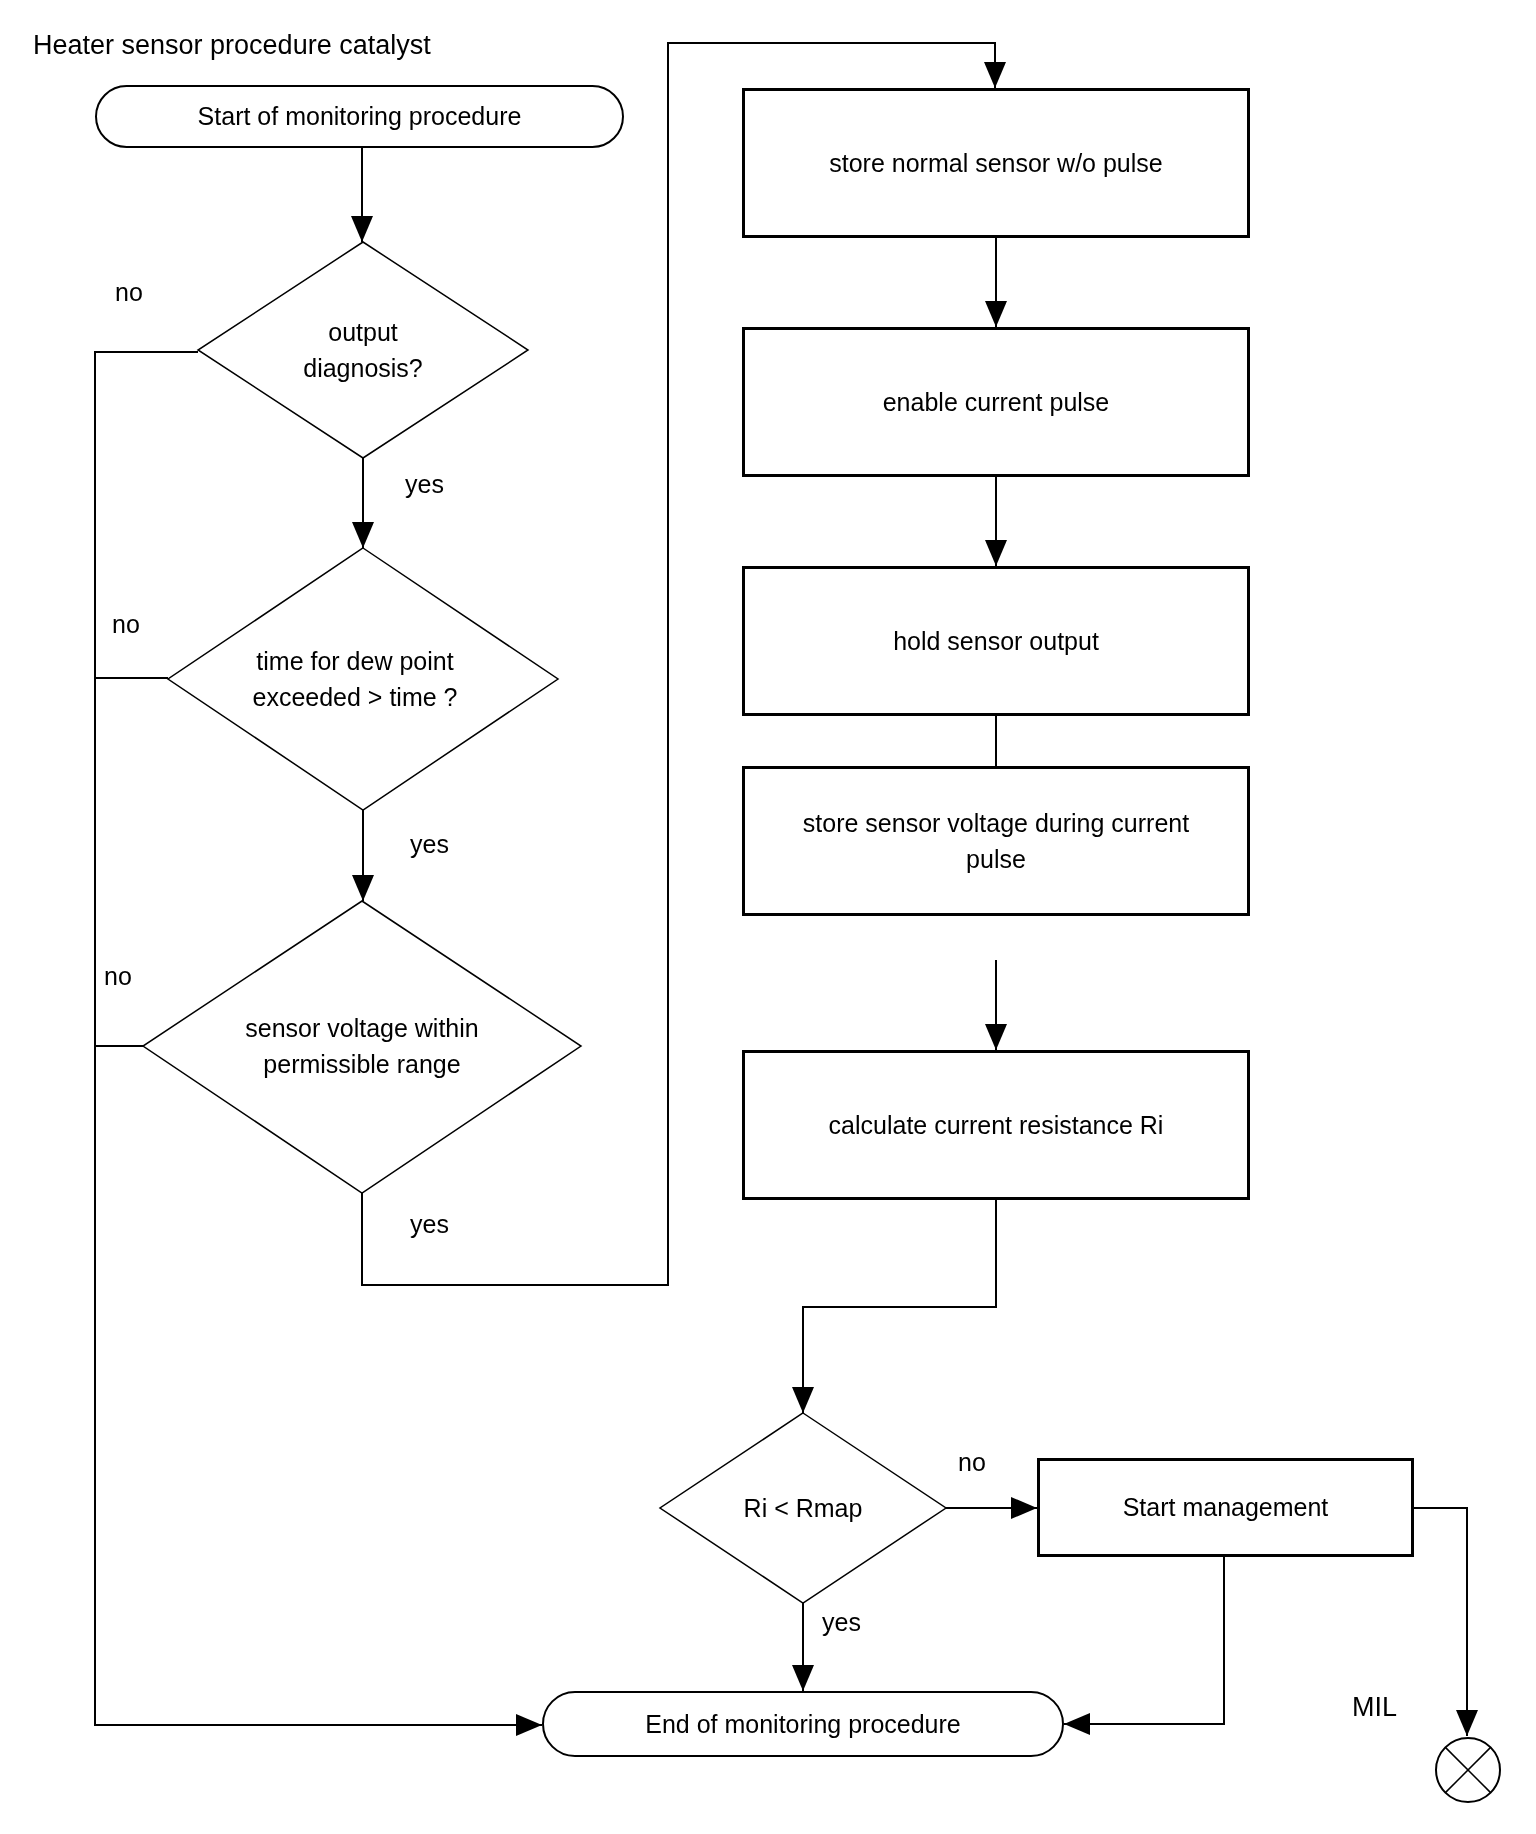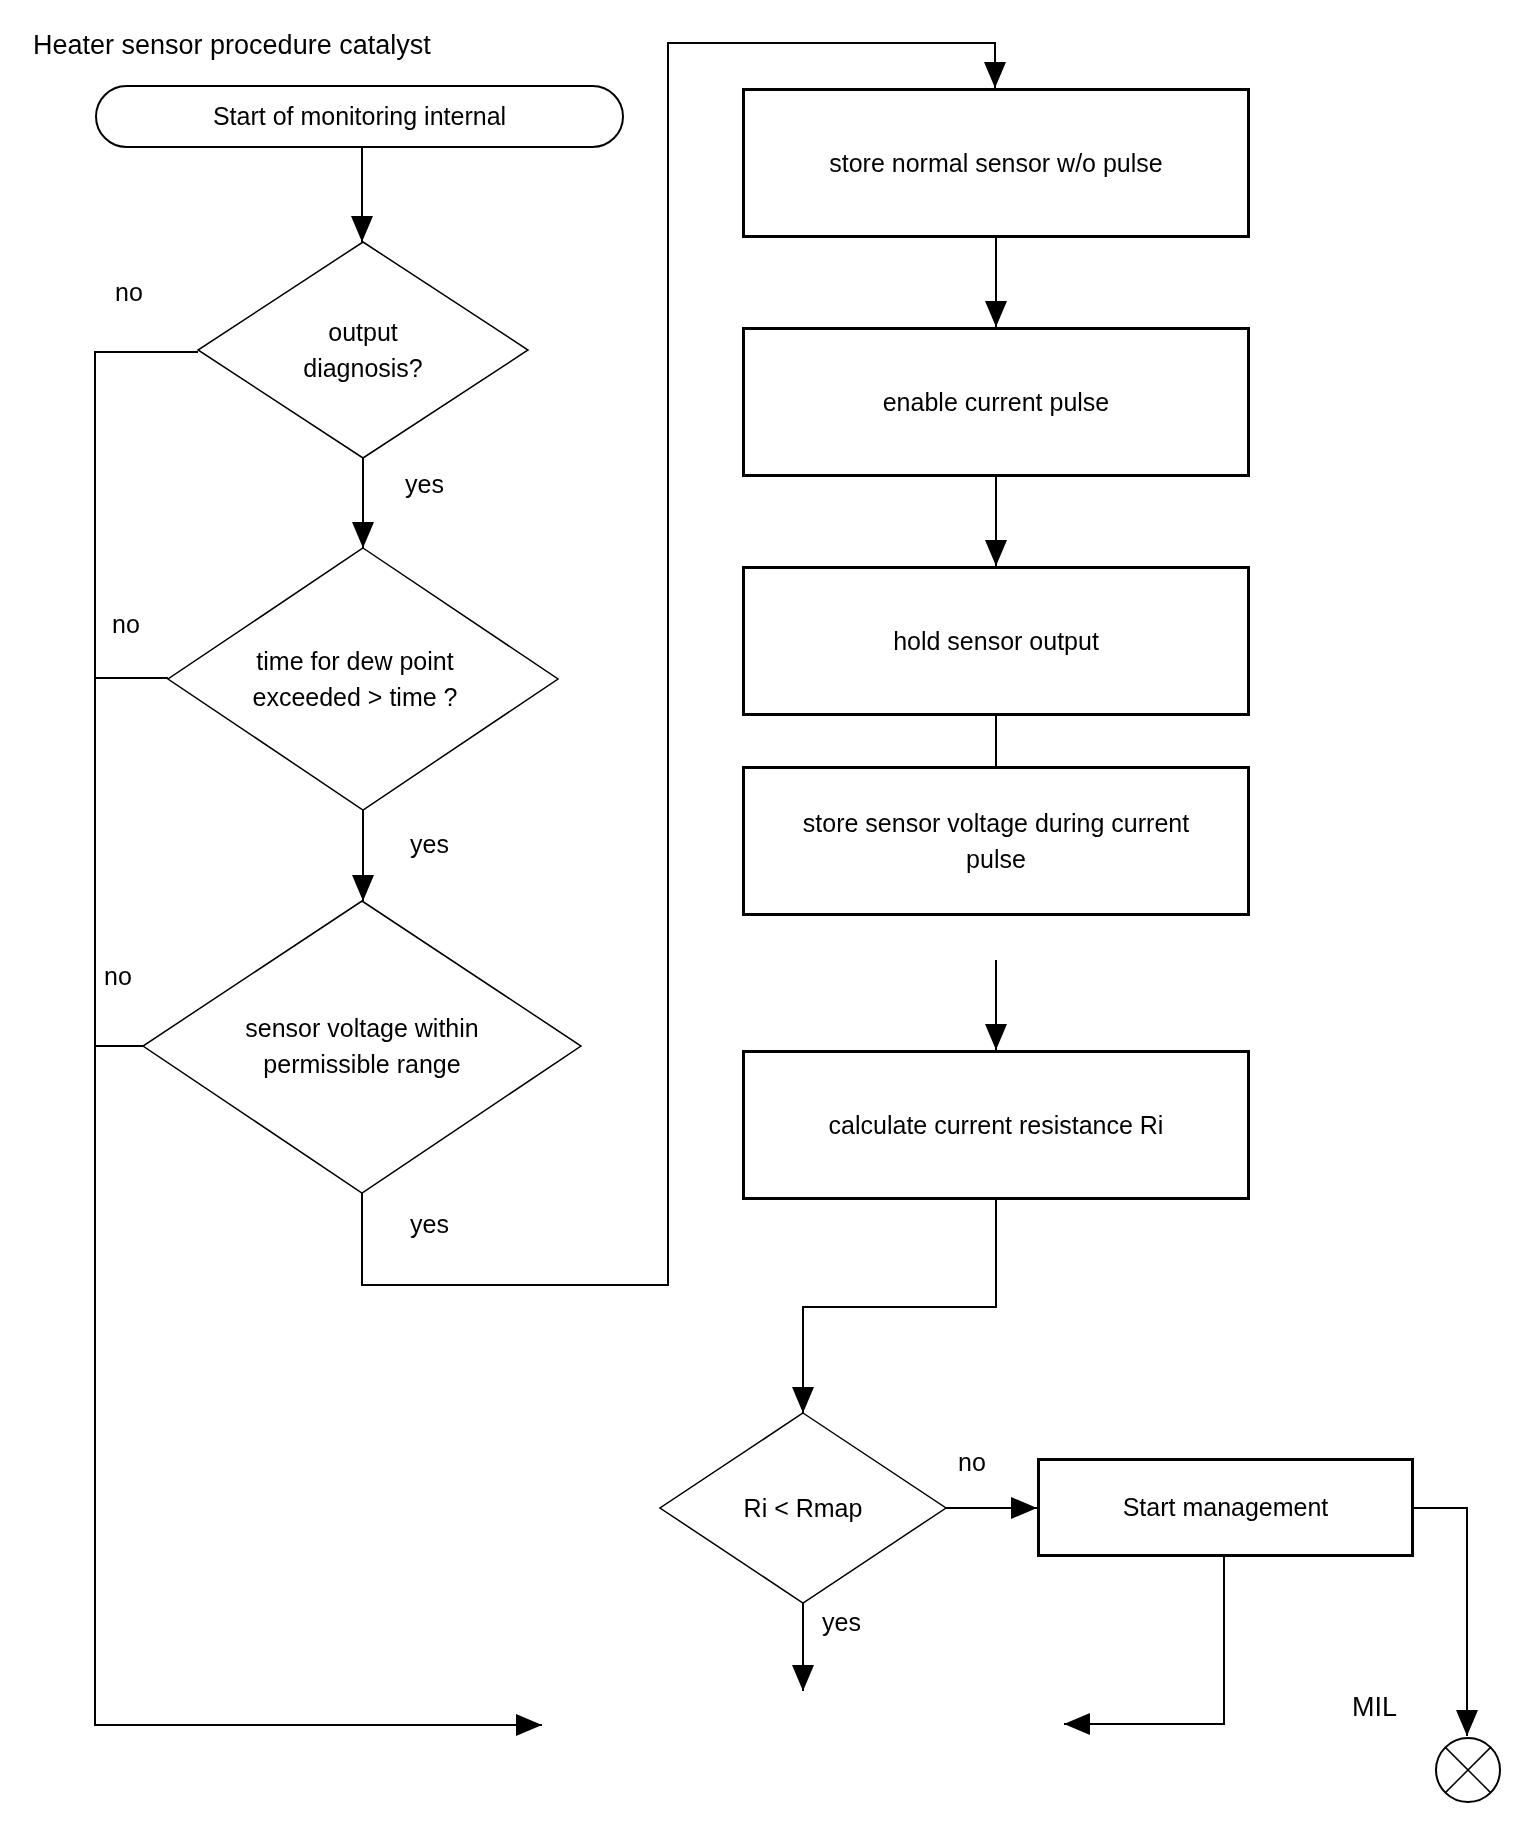--- a/index.html
+++ b/index.html
@@ -86,21 +86,22 @@
 
     <g>
       <circle cx="1468" cy="1770" r="32" fill="#ffffff" stroke="#000000" stroke-width="2"></circle>
       <line x1="1445.4" y1="1747.4" x2="1490.6" y2="1792.6" stroke="#000000" stroke-width="1.5"></line>
       <line x1="1490.6" y1="1747.4" x2="1445.4" y2="1792.6" stroke="#000000" stroke-width="1.5"></line>
     </g>
   </svg>
 
   <div class="title">Heater sensor procedure catalyst</div>
 
-  <div class="node terminator" style="left:95px; top:85px; width:529px; height:63px; border-radius:32px;">Start of monitoring internal</div>
+  <div class="node terminator" style="left:95px; top:85px; width:529px; height:63px; border-radius:32px;">Start of monitoring procedure</div>
+  <div class="node terminator" style="left:542px; top:1691px; width:522px; height:66px; border-radius:33px;">End of monitoring procedure</div>
 
   <div class="node process" style="left:742px; top:88px; width:508px; height:150px;">store normal sensor w/o pulse</div>
   <div class="node process" style="left:742px; top:327px; width:508px; height:150px;">enable current pulse</div>
   <div class="node process" style="left:742px; top:566px; width:508px; height:150px;">hold sensor output</div>
   <div class="node process" style="left:742px; top:766px; width:508px; height:150px;">store sensor voltage during current
 pulse</div>
   <div class="node process" style="left:742px; top:1050px; width:508px; height:150px;">calculate current resistance Ri</div>
 
   <div class="node process" style="left:1037px; top:1458px; width:377px; height:99px;">Start management</div>
 

